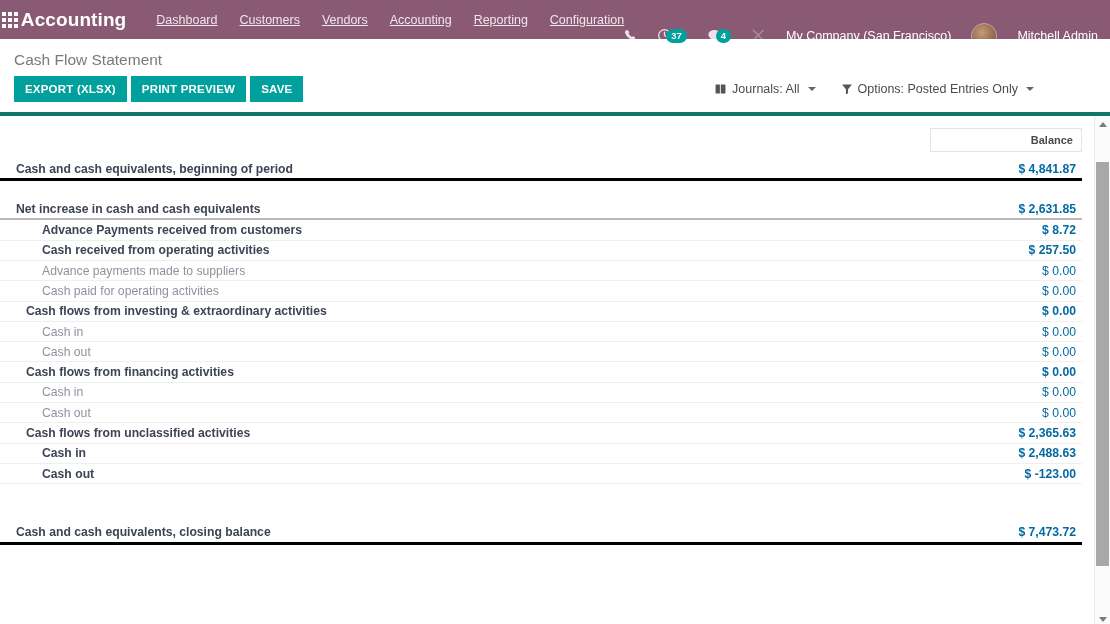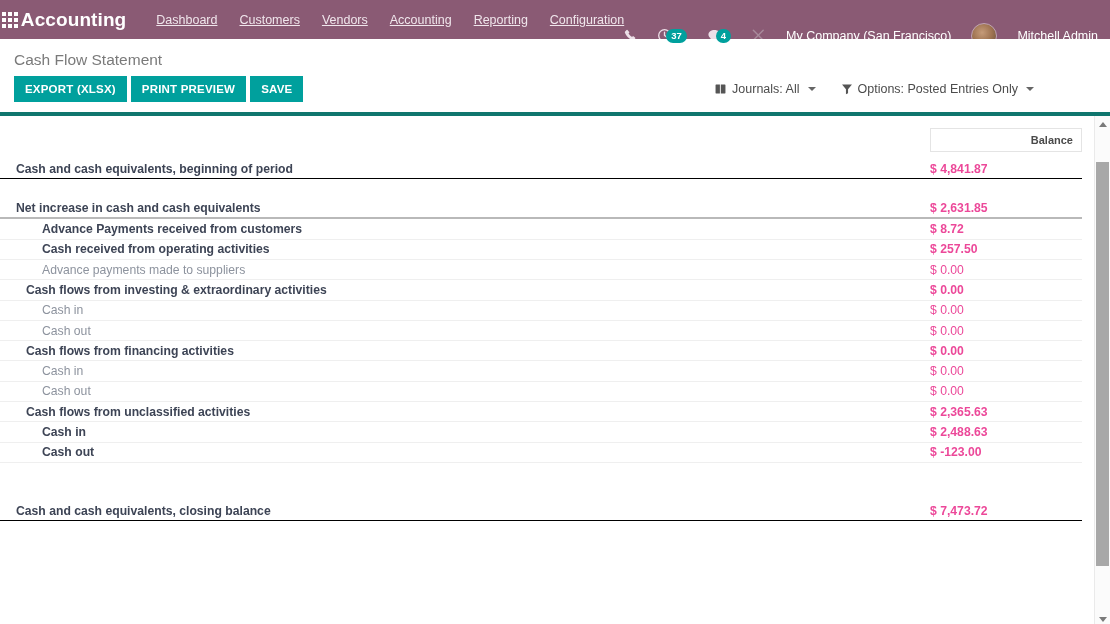--- a/index.html
+++ b/index.html
@@ -170,24 +170,24 @@
   }
 
   tbody tr { height: 19.3px; }
   tbody td {
     font-size: 12.2px;
     vertical-align: middle;
     padding: 0;
     white-space: nowrap;
   }
   td.name { color: #3d4455; position: relative; }
-  td.val  { text-align: left; color: #ec4899; padding-right: 6px; }
-
-  
-  tr.line-thick td { border-bottom: 1px solid #000000; }
+  td.val  { text-align: right; color: #0369a1; padding-right: 6px; }
+
+  
+  tr.line-thick td { border-bottom: 3px solid #000000; }
   tr.line-med td   { border-bottom: 2px solid #b9b9b9; }
   tr.line-thin td  { border-bottom: 1px solid #efefef; }
   tr.spacer td     { border: none; }
 
   
   .bold  { font-weight: bold; }
   .muted { color: #8d939e; font-weight: normal; }
 
   
   .nm { display: flex; align-items: center; height: 19.3px; }
@@ -414,20 +414,31 @@
               </div>
             </td>
             <td class="val muted">$ 0.00</td>
           </tr>
           <tr class="line-thin">
             <td class="name">
               <div class="nm">
                 <span class="tri-slot">
                   <span class="tri hidden"></span>
                 </span>
+                <span class="label ind-2 muted">Cash paid for operating activities</span>
+              </div>
+            </td>
+            <td class="val muted">$ 0.00</td>
+          </tr>
+          <tr class="line-thin">
+            <td class="name">
+              <div class="nm">
+                <span class="tri-slot">
+                  <span class="tri hidden"></span>
+                </span>
                 <span class="label ind-1 bold">Cash flows from investing &amp; extraordinary activities</span>
               </div>
             </td>
             <td class="val bold">$ 0.00</td>
           </tr>
           <tr class="line-thin">
             <td class="name">
               <div class="nm">
                 <span class="tri-slot">
                   <span class="tri hidden"></span>

